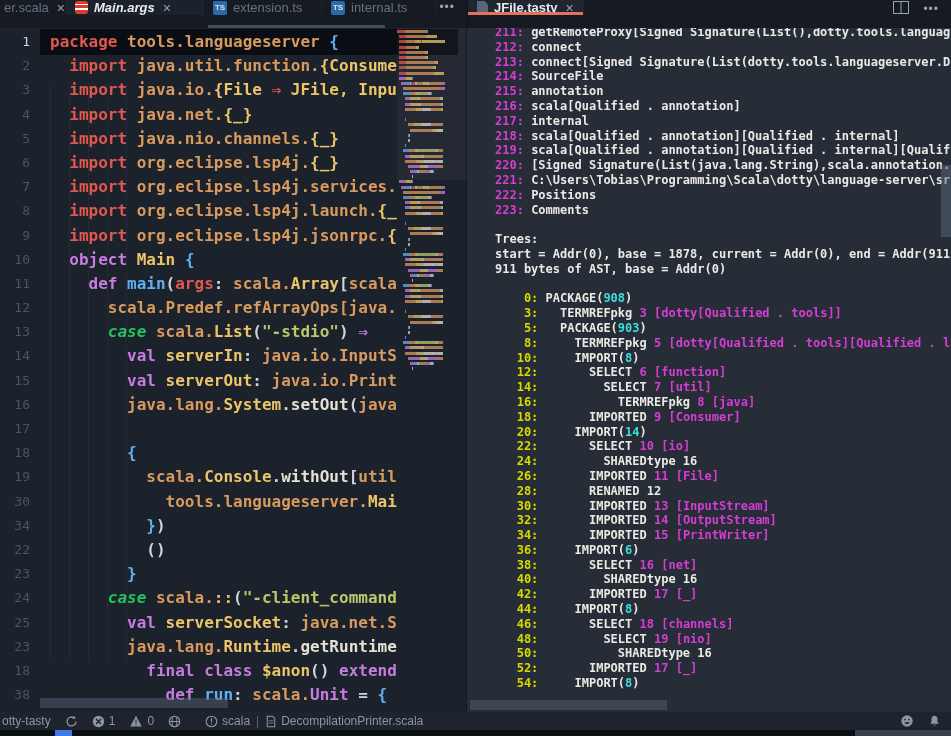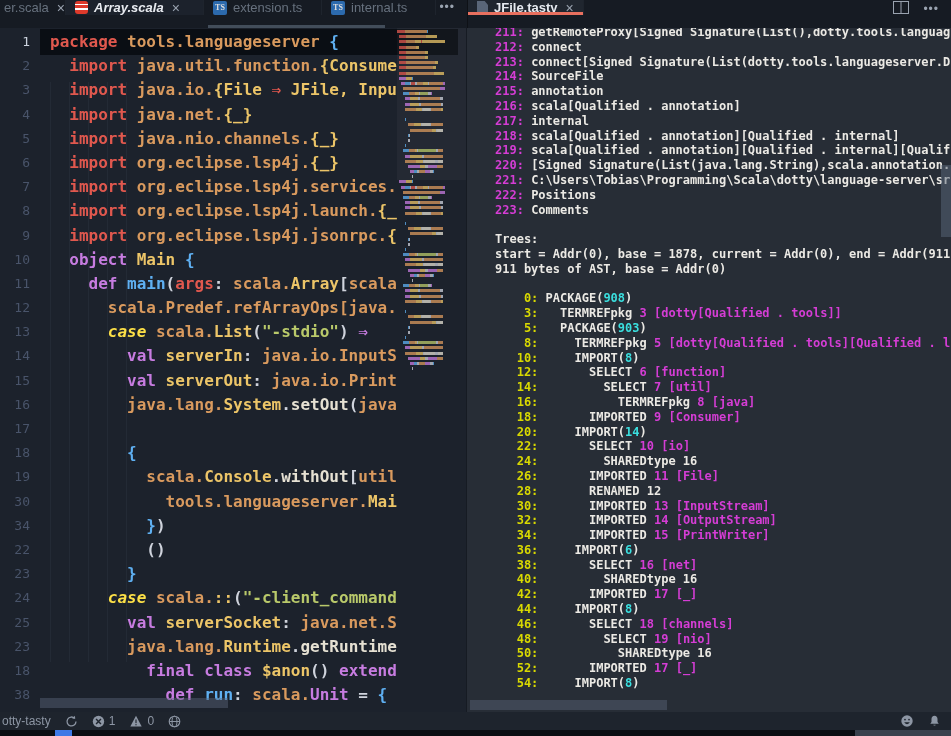--- a/index.html
+++ b/index.html
@@ -10,42 +10,42 @@
   #tabbar-left{left:0;width:467px;}
   #tabbar-right{left:467px;width:484px;border-left:1px solid #0e1116;box-sizing:border-box;}
   .tab{display:flex;align-items:center;padding:0 9px;font-size:13px;color:#67717e;
        border-right:1px solid #1e242d;position:relative;cursor:pointer;white-space:nowrap;overflow:hidden;box-sizing:border-box;}
   .tab.active-left{background:#1c222c;color:#e8ebf0;}
   .tab.active-left .tlabel{font-style:italic;font-weight:bold;}
   .tab.active-right{background:#20262f;color:#e6eaf0;}
   .tab.active-right .tlabel{font-weight:bold;}
   .tab.active-right::after{content:"";position:absolute;left:0;right:0;bottom:0;height:3px;background:#e8705f;}
   .tclose{margin-left:8px;font-size:14px;color:#9aa3b0;line-height:1;}
-  .ticon{display:inline-block;margin-right:6px;flex:none;font-family:Liberation Serif, serif;}
+  .ticon{display:inline-block;margin-right:6px;flex:none;}
   .icon-scala{width:13px;height:13px;border-radius:3px;background:linear-gradient(180deg,#de3a2b 0 22%,#fff 22% 34%,#de3a2b 34% 55%,#fff 55% 67%,#de3a2b 67% 100%);}
   .icon-ts{width:14px;height:14px;border-radius:2px;background:#3178c6;color:#fff;font-size:8px;font-weight:bold;
            display:flex;align-items:center;justify-content:center;opacity:.85;}
   .icon-file{width:11px;height:13px;background:#5a6678;clip-path:polygon(0 0,70% 0,100% 30%,100% 100%,0 100%);}
   .tab-actions{display:flex;align-items:center;margin-left:auto;gap:14px;padding-right:12px;color:#9aa3b0;}
   .more-dots{font-size:12px;letter-spacing:1px;color:#9aa3b0;cursor:pointer;}
   #tab-scroll-thumb{position:absolute;left:208px;top:25px;width:177px;height:3px;background:#424d5a;}
   
   #editor-left{position:absolute;left:0;top:28px;width:466px;height:684px;background:#1c222c;overflow:hidden;}
   #editor-right{position:absolute;left:467px;top:28px;width:484px;height:684px;background:#272d36;overflow:hidden;}
   #line1-highlight{position:absolute;left:40px;top:1px;width:418px;height:26px;background:#0a0e14;}
   #gutter{position:absolute;left:0;top:2px;width:30px;text-align:right;
           font-family:"DejaVu Sans Mono",monospace;font-size:13px;color:#49546a;}
   #gutter .g-num{height:24.2px;line-height:24.2px;cursor:pointer;}
   #gutter .g-num.cur{color:#ccd3de;}
   #code{position:absolute;left:50px;top:2px;width:347px;height:682px;overflow:hidden;
         font-family:"DejaVu Sans Mono",monospace;font-size:16px;font-weight:700;white-space:pre;}
   #code .c-line{height:24.2px;line-height:24.2px;}
   .guide{position:absolute;top:54px;bottom:50px;width:1px;background:rgba(130,150,180,0.07);}
   .t-r{color:#e0584e}.t-o{color:#d99a5e}.t-y{color:#ecc568}.t-p{color:#c77ce0}
-  .t-b{color:#5fb0f2}.t-bi{color:#fde047;font-style:italic}.t-g{color:#b9c96a}
+  .t-b{color:#5fb0f2}.t-bi{color:#22c55e;font-style:italic}.t-g{color:#b9c96a}
   .t-w{color:#cfd3dc}.t-wf{color:#e6e1d3}.t-sp{}
   #minimap{position:absolute;left:397px;top:2px;width:58px;height:680px;overflow:hidden;cursor:pointer;}
   .mm-row{height:3px;margin-bottom:2.2px;white-space:nowrap;}
   .mm-row span{display:inline-block;height:3px;opacity:.75;vertical-align:top;}
   #mm-slider{position:absolute;left:397px;top:0;width:69px;height:152px;background:rgba(255,255,255,0.035);}
   .hthumb{position:absolute;height:10px;background:rgba(90,103,122,0.45);}
   #hthumb-left{left:40px;top:670px;width:188px;}
   #hthumb-right{left:3px;top:672px;width:197px;}
   #vthumb-right{position:absolute;right:0;top:137px;width:10px;height:72px;background:rgba(90,103,122,0.5);}
   #tasty{position:absolute;left:0;top:-3px;width:484px;padding-left:28px;box-sizing:border-box;
@@ -68,21 +68,21 @@
 
 <div id="app">
 
   <div class="tabbar" id="tabbar-left">
     <div class="tab" style="width:66px;padding-left:4px;">
       <span class="tlabel">er.scala</span>
       <span class="tclose">×</span>
     </div>
     <div class="tab active-left" style="width:138px;">
       <span class="ticon icon-scala"></span>
-      <span class="tlabel">Array.scala</span>
+      <span class="tlabel">Main.args</span>
       <span class="tclose">×</span>
     </div>
     <div class="tab" style="width:118px;">
       <span class="ticon icon-ts">TS</span>
       <span class="tlabel">extension.ts</span>
     </div>
     <div class="tab" style="width:114px;">
       <span class="ticon icon-ts">TS</span>
       <span class="tlabel">internal.ts</span>
     </div>
@@ -251,20 +251,35 @@
         </svg>
       <span>0</span>
     </div>
     <div class="sb-item">
       <svg width="13" height="13" viewBox="0 0 16 16">
           <circle cx="8" cy="8" r="6.5" fill="none" stroke="#8d96a4" stroke-width="1.4"></circle>
           <ellipse cx="8" cy="8" rx="3" ry="6.5" fill="none" stroke="#8d96a4" stroke-width="1.2"></ellipse>
           <line x1="1.5" y1="8" x2="14.5" y2="8" stroke="#8d96a4" stroke-width="1.2"></line>
         </svg>
     </div>
+    <div class="sb-item" style="margin-left:10px;">
+      <svg width="13" height="13" viewBox="0 0 16 16">
+          <circle cx="8" cy="8" r="6.5" fill="none" stroke="#8d96a4" stroke-width="1.4"></circle>
+          <rect x="7.3" y="4" width="1.4" height="5" fill="#8d96a4"></rect>
+          <rect x="7.3" y="10.5" width="1.4" height="1.5" fill="#8d96a4"></rect>
+        </svg>
+      <span>scala</span>
+      <span class="sb-sep">|</span>
+      <svg width="12" height="13" viewBox="0 0 16 16">
+          <path d="M3 1 H10 L13 4 V15 H3 Z" fill="none" stroke="#8d96a4" stroke-width="1.4"></path>
+          <line x1="5" y1="7" x2="11" y2="7" stroke="#8d96a4"></line>
+          <line x1="5" y1="10" x2="11" y2="10" stroke="#8d96a4"></line>
+        </svg>
+      <span>DecompilationPrinter.scala</span>
+    </div>
     <div class="sb-right">
       <div class="sb-item">
         <svg width="14" height="14" viewBox="0 0 16 16">
             <circle cx="8" cy="8" r="6.5" fill="#8d96a4"></circle>
             <circle cx="5.7" cy="6.3" r="1" fill="#1e242d"></circle>
             <circle cx="10.3" cy="6.3" r="1" fill="#1e242d"></circle>
             <path d="M4.8 9.5 A3.5 3.5 0 0 0 11.2 9.5 Z" fill="#1e242d"></path>
           </svg>
       </div>
       <div class="sb-item" style="padding-right:10px;">

